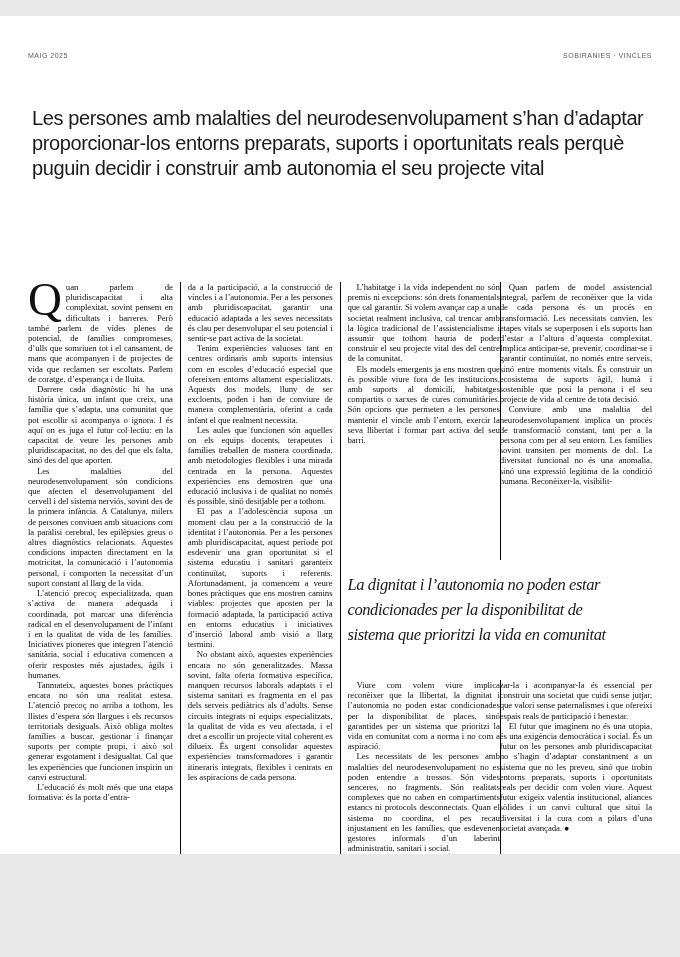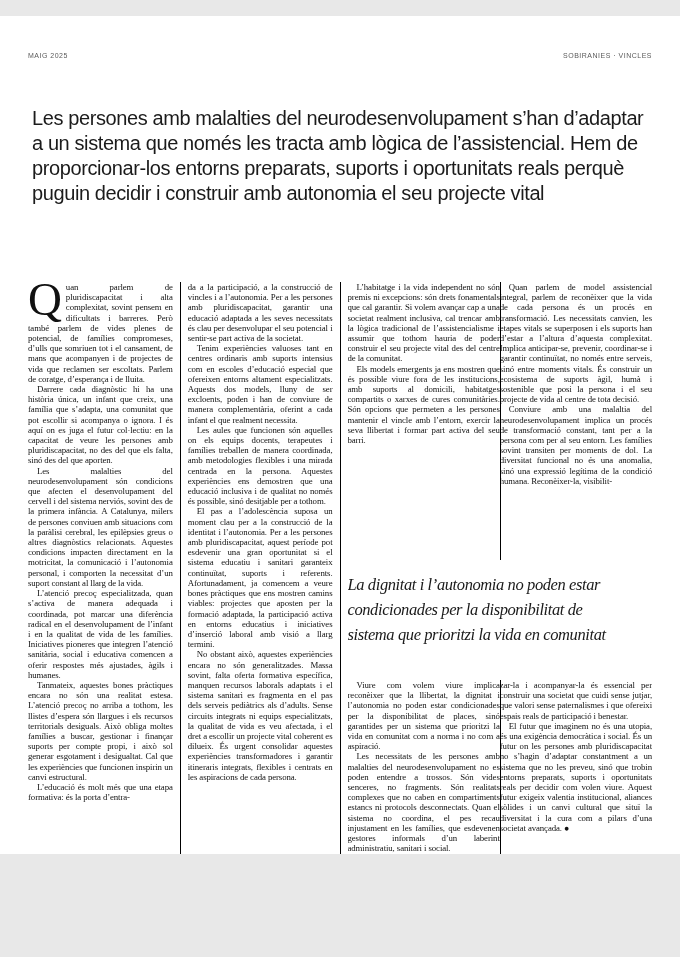--- a/index.html
+++ b/index.html
@@ -107,21 +107,20 @@
 
 <div class="page">
 
   <div class="masthead">
     <span>MAIG 2025</span>
     <span>SOBIRANIES · VINCLES</span>
   </div>
 
   <h1 class="headline">
     <span class="hl-line">Les persones amb malalties del neurodesenvolupament s’han d’adaptar</span>
-    <span class="hl-line">a un sistema que només les tracta amb lògica de l’assistencial. Hem de</span>
     <span class="hl-line">proporcionar-los entorns preparats, suports i oportunitats reals perquè</span>
     <span class="hl-line">puguin decidir i construir amb autonomia el seu projecte vital</span>
   </h1>
 
   <div class="body">
 
     <div class="col">
       <p><span class="dropcap">Q</span><span>uan parlem de pluridiscapacitat i alta complexitat, sovint pensem en dificultats i barreres. Però també parlem de vides plenes de potencial, de famílies compromeses, d’ulls que somriuen tot i el cansament, de mans que acompanyen i de projectes de vida que reclamen ser escoltats. Parlem de coratge, d’esperança i de lluita.</span></p>
       <p class="ind">Darrere cada diagnòstic hi ha una història única, un infant que creix, una família que s’adapta, una comunitat que pot escollir si acompanya o ignora. I és aquí on es juga el futur col·lectiu: en la capacitat de veure les persones amb pluridiscapacitat, no des del que els falta, sinó des del que aporten.</p>
       <p class="ind">Les malalties del neurodesenvolupament són condicions que afecten el desenvolupament del cervell i del sistema nerviós, sovint des de la primera infància. A Catalunya, milers de persones conviuen amb situacions com la paràlisi cerebral, les epilèpsies greus o altres diagnòstics relacionats. Aquestes condicions impacten directament en la motricitat, la comunicació i l’autonomia personal, i comporten la necessitat d’un suport constant al llarg de la vida.</p>

